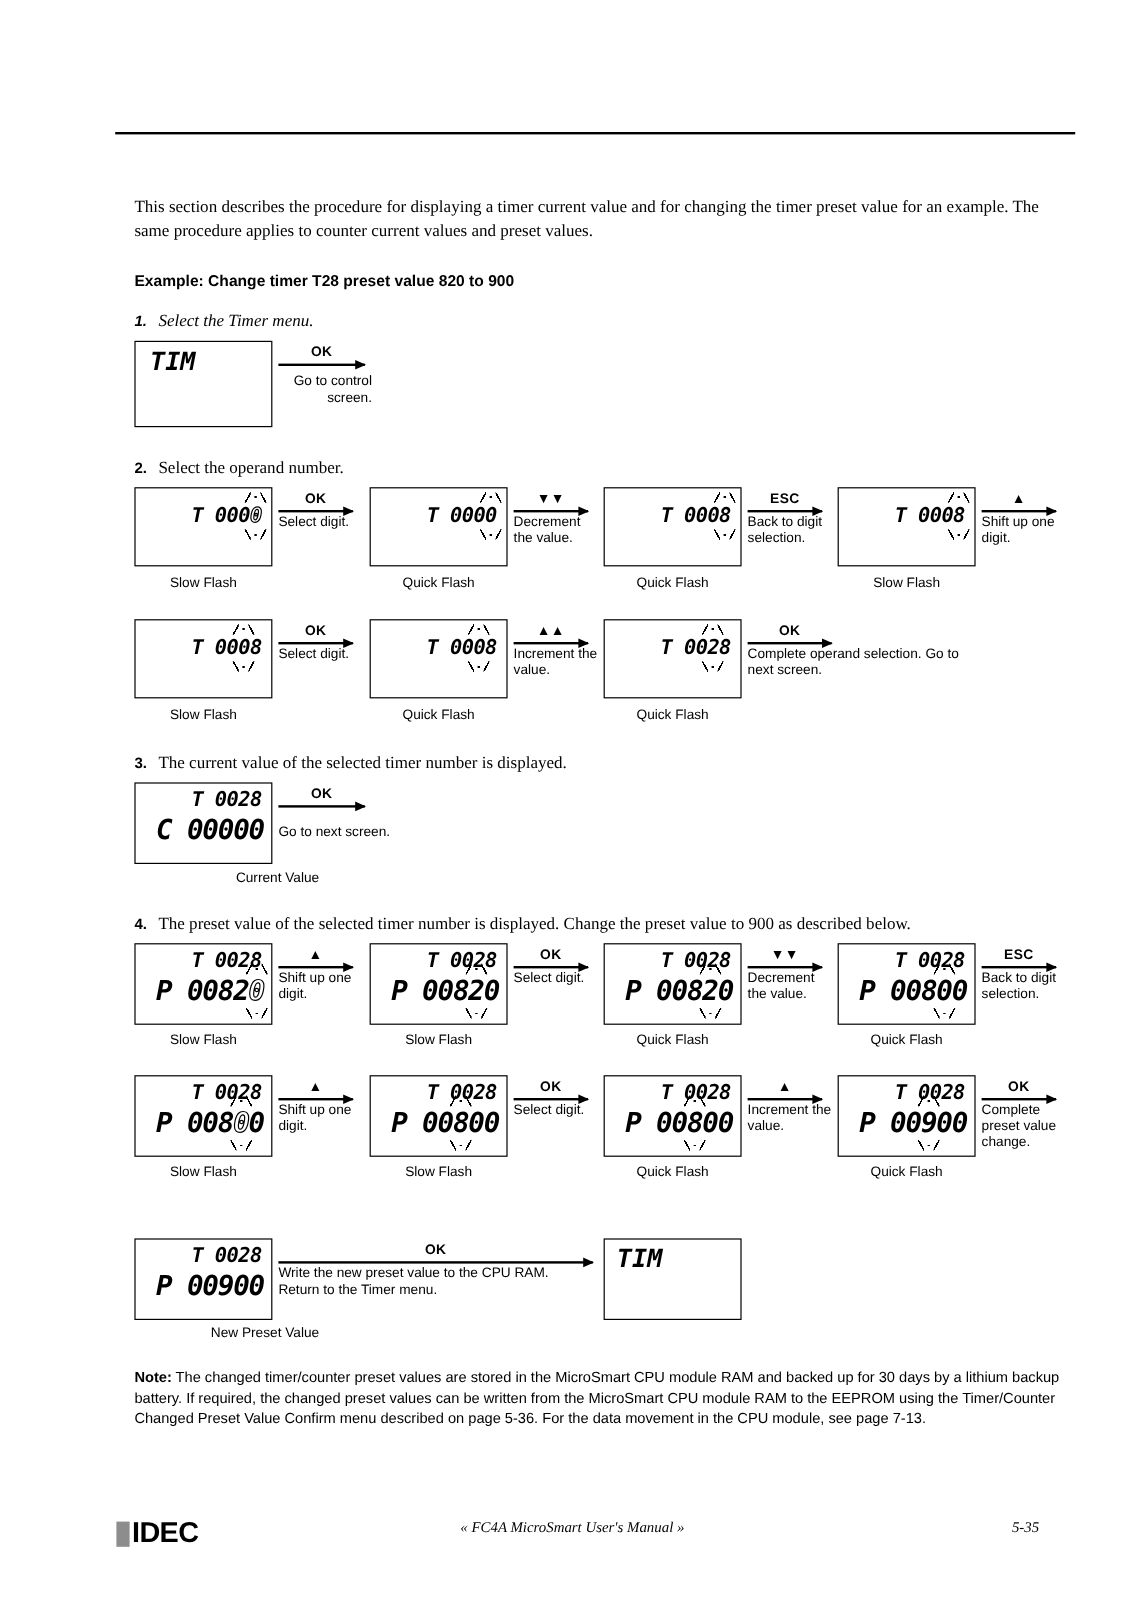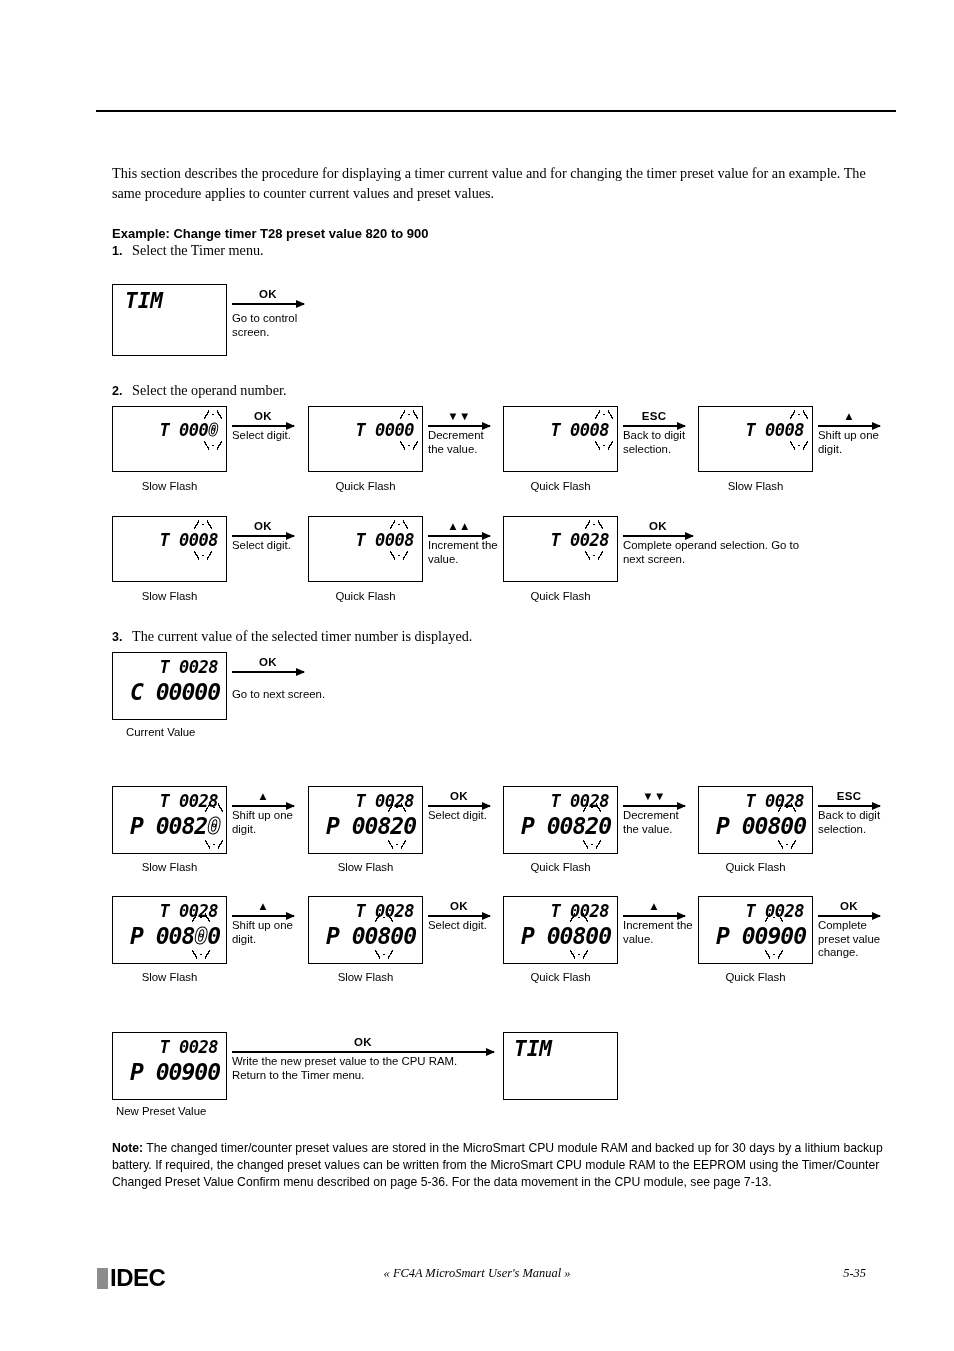--- a/index.html
+++ b/index.html
@@ -74,21 +74,21 @@
     border-left:9px solid #000;border-top:4.6px solid transparent;border-bottom:4.6px solid transparent;
   }
   .arrow .desc{
     font-family:"Liberation Sans",sans-serif;font-size:11.4px;line-height:13.6px;
     margin-top:2px;
   }
   .caption{
     position:absolute;font-family:"Liberation Sans",sans-serif;font-size:11.4px;
     text-align:center;
   }
-  .caption.left{text-align:left;}
+  .caption.left{text-align:right;}
 
   
   .note{
     position:absolute;left:112px;top:1140px;width:786px;
     font-family:"Liberation Sans",sans-serif;font-size:12.2px;line-height:17.2px;
   }
   .note b{font-weight:bold;}
   .logo{position:absolute;left:97px;top:1264px;display:flex;align-items:center;}
   .logo .bar{width:11px;height:21px;background:#8d8d8d;margin-right:2px;}
   .logo .txt{font-family:"Liberation Sans",sans-serif;font-weight:bold;font-size:24px;letter-spacing:-.5px;}
@@ -106,32 +106,32 @@
 
 <div class="page">
 
   <div class="header-rule"></div>
 
 
   <div class="para" style="left:112px;top:163px;width:782px;">This section describes the procedure for displaying a timer current value and for changing the timer preset value for an example. The same procedure applies to counter current values and preset values.</div>
 
   <div class="example-head">Example: Change timer T28 preset value 820 to 900</div>
 
-  <div class="step" style="left:112px;top:242px;">
+  <div class="step" style="left:112px;top:260px;font-style:italic;">
     <span class="num">1.</span><span>Select the Timer menu.</span>
   </div>
 
   <div class="lcd" style="left:112px;top:284px;width:115px;height:72px;">
     <div class="lcd-line lcd-menu" style="left:12px;top:4px;right:auto;">TIM</div>
   </div>
   <div class="arrow" style="left:232px;top:288px;width:72px;">
     <div class="key">OK</div>
     <div class="line"></div>
   </div>
-  <div class="arrow" style="left:232px;top:310px;width:78px;">
+  <div class="arrow" style="left:232px;top:310px;width:78px;text-align:right;">
     <div class="desc">Go to control screen.</div>
   </div>
 
   <div class="step" style="left:112px;top:382px;">
     <span class="num">2.</span><span>Select the operand number.</span>
   </div>
 
   <div class="lcd" style="left:112px;top:406px;width:115px;height:66px;">
     <div class="lcd-line lcd-small" style="top:13px;right:8px;">
       <span>T</span>&nbsp;<span>00<span>0</span><span class="flash hollow">0</span></span>
@@ -236,20 +236,23 @@
     </div>
   </div>
   <div class="caption left" style="left:126px;top:726px;width:140px;">Current Value</div>
 
   <div class="arrow" style="left:232px;top:656px;width:72px;">
     <div class="key">OK</div>
     <div class="line"></div>
     <div class="desc" style="width:200px;margin-top:15px;">Go to next screen.</div>
   </div>
 
+  <div class="step" style="left:112px;top:762px;">
+    <span class="num">4.</span><span>The preset value of the selected timer number is displayed. Change the preset value to 900 as described below.</span>
+  </div>
 
   <div class="lcd" style="left:112px;top:786px;width:115px;height:68px;">
     <div class="lcd-line lcd-small" style="top:4px;right:8px;">T 0028</div>
     <div class="lcd-line lcd-big" style="top:26px;right:6px;">
       <span>P</span>&nbsp;<span>0082<span class="flash hollow">0</span></span>
     </div>
   </div>
   <div class="caption" style="left:112px;top:861px;width:115px;">Slow Flash</div>
 
   <div class="arrow" style="left:232px;top:790px;width:62px;">

